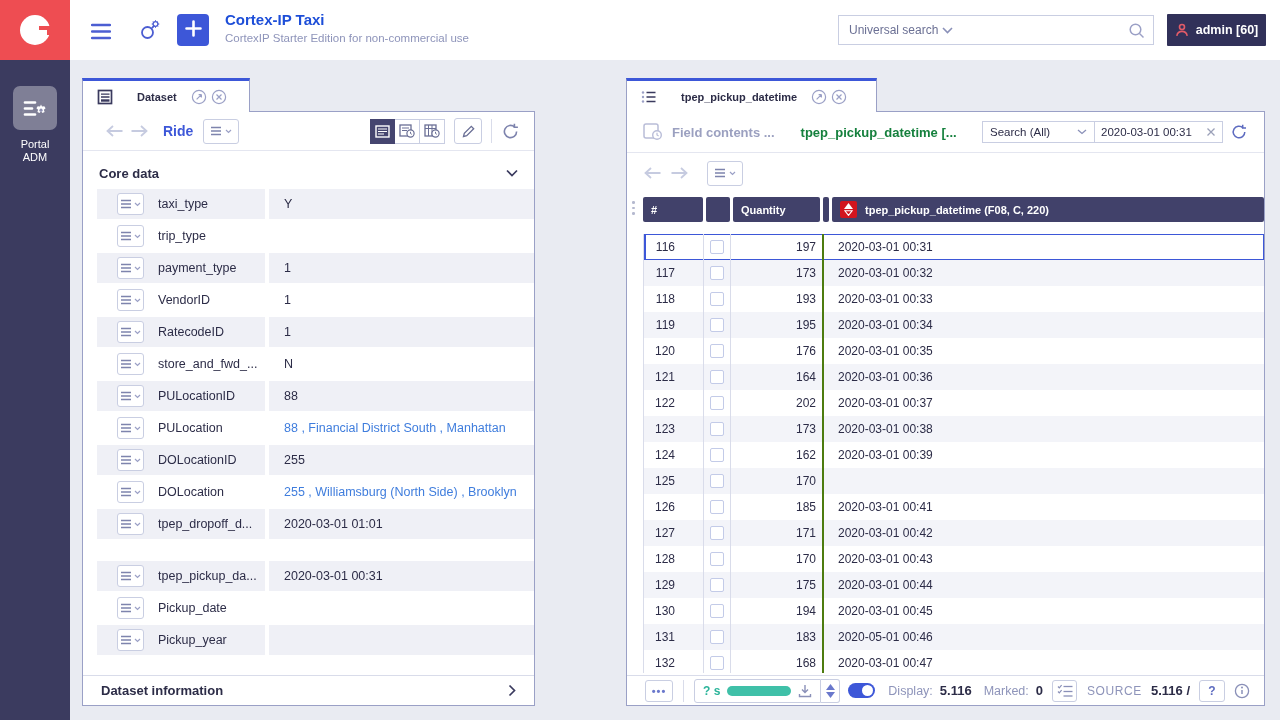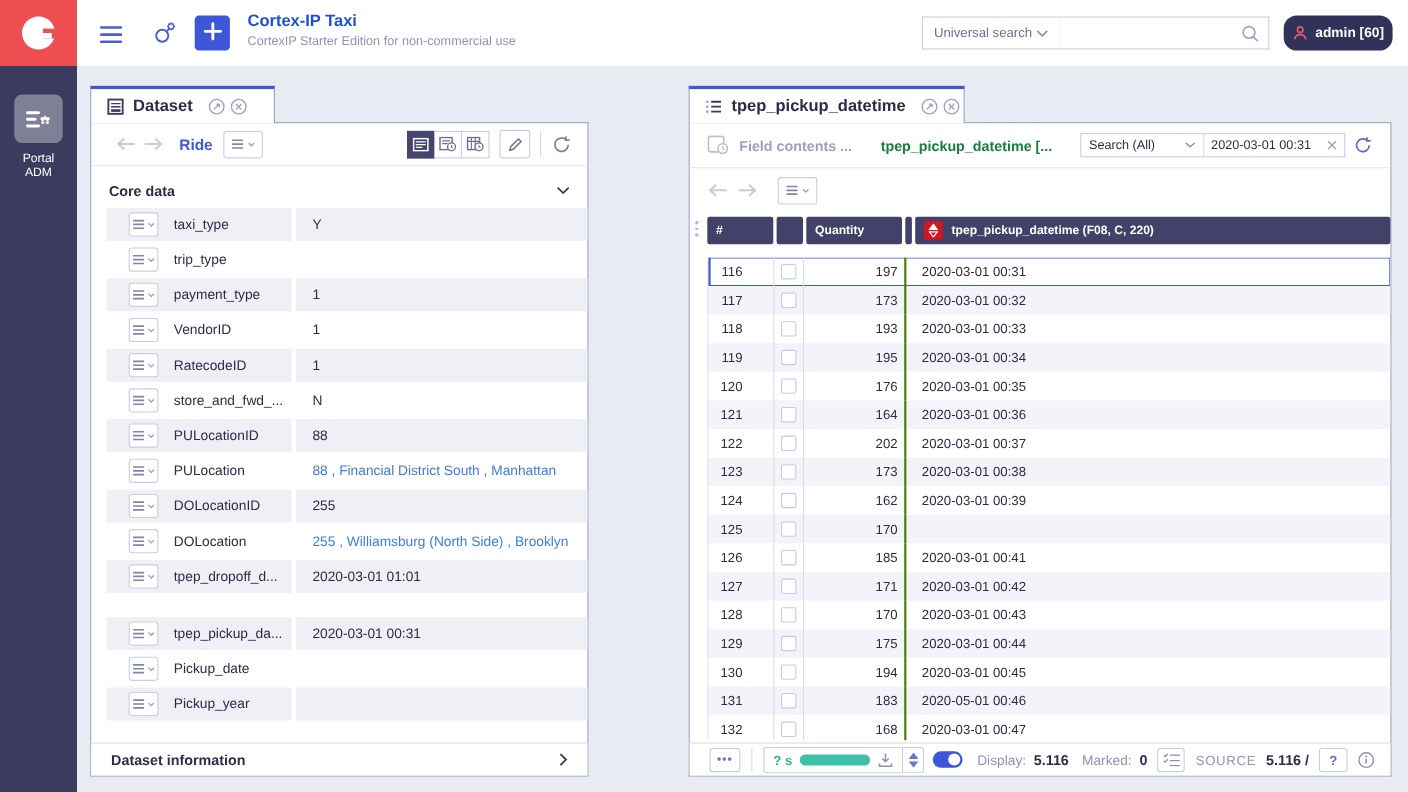--- a/index.html
+++ b/index.html
@@ -19,35 +19,35 @@
   .title-wrap { position:absolute; left:225px; top:11px; }
   .app-title { font-size:15px; font-weight:bold; color:#1d4ed8; }
   .app-sub   { font-size:11.5px; color:#8e94ba; margin-top:4px; }
   .hdr-select { position:absolute; left:838px; top:15px; width:126px; height:30px; background:#fff;
                 border:1px solid #c9cee2; display:flex; align-items:center; padding:0 10px;
                 font-size:12px; color:#6b7094; cursor:pointer; }
   .hdr-search { position:absolute; left:963px; top:15px; width:191px; height:30px; background:#fff;
                 border:1px solid #c9cee2; border-left:none; display:flex; align-items:center; padding:0 10px; }
   .hdr-search input { border:none; outline:none; flex:1; font-size:12px; font-family:inherit; color:#2c2c47; }
   .admin-btn { position:absolute; left:1167px; top:14px; width:99px; height:32px; background:#313159;
-               border:none; border-radius:12px; color:#fff; font-weight:bold; font-size:12.5px;
+               border:none; border-radius:1px; color:#fff; font-weight:bold; font-size:12.5px;
                display:flex; align-items:center; justify-content:center; gap:7px; cursor:pointer; font-family:inherit; }
 
   
   .sidebar { position:absolute; left:0; top:60px; width:70px; height:660px; background:#3b3b5f; }
   .side-tile { position:absolute; left:13px; top:26px; width:44px; height:44px; border-radius:7px;
                background:rgba(255,255,255,.35); display:flex; align-items:center; justify-content:center; cursor:pointer; }
   .side-label { position:absolute; left:0; top:78px; width:70px; text-align:center;
                 color:#fff; font-size:11px; line-height:13px; }
 
   
   .tab { position:absolute; top:78px; height:34px; background:#fff; z-index:6;
          border:1px solid #9aa0c6; border-bottom:none; border-top:3px solid #3d57d8;
          display:flex; align-items:center; padding:0 10px 0 14px; gap:8px; cursor:pointer; }
-  .tab-title { font-size:15px; font-weight:bold; color:#2c2c47; white-space:nowrap; }
+  .tab-title { font-size:11px; font-weight:bold; color:#2c2c47; white-space:nowrap;margin-left:16px; }
   .tab .tab-icons { display:flex; gap:4px; margin-left:6px; }
   .panel { position:absolute; top:111px; height:595px; background:#fff; border:1px solid #9aa0c6; z-index:2; }
   .panel-left  { left:82px;  width:453px; }
   .panel-right { left:626px; width:639px; }
 
   
   .lp-toolbar { position:absolute; left:0; top:0; width:100%; height:39px; display:flex; align-items:center;
                 padding:0 14px 0 22px; border-bottom:1px solid #e4e6f0; }
   .ride-label { font-size:14px; font-weight:bold; color:#3d57d8; margin:0 10px 0 14px; }
   .mini-btn { height:25px; background:#fff; border:1px solid #c9cee2; border-radius:3px;

